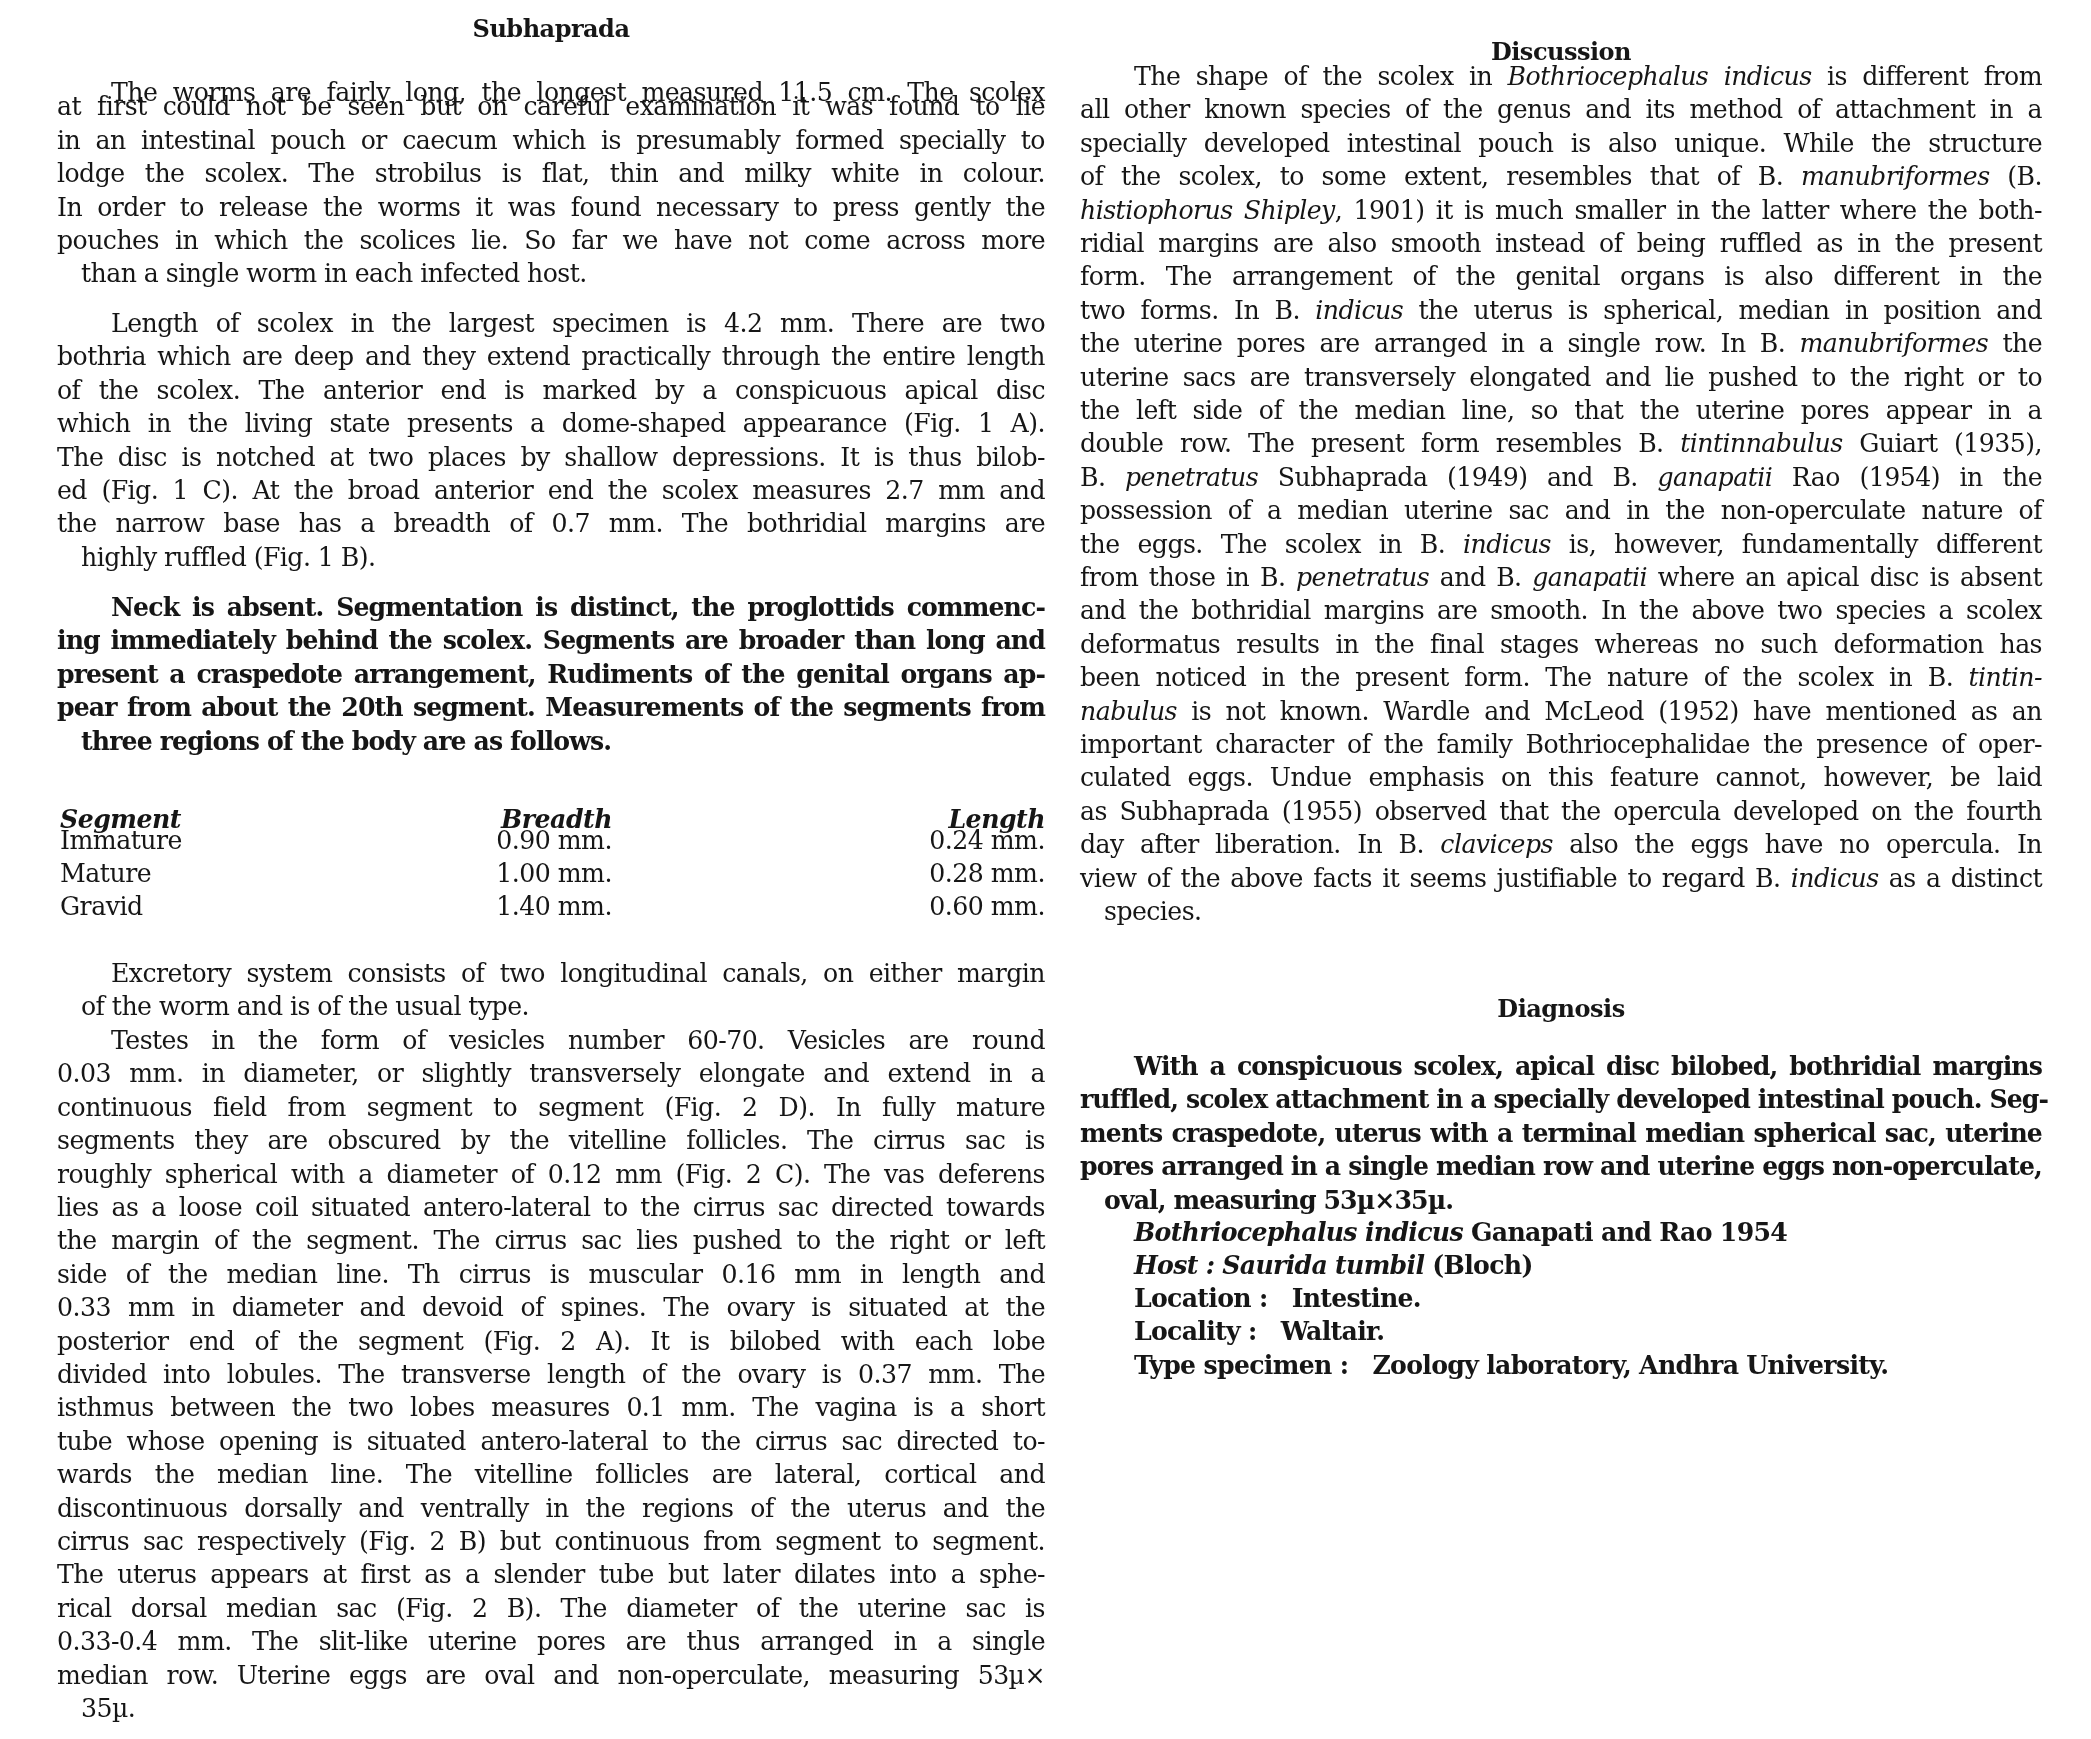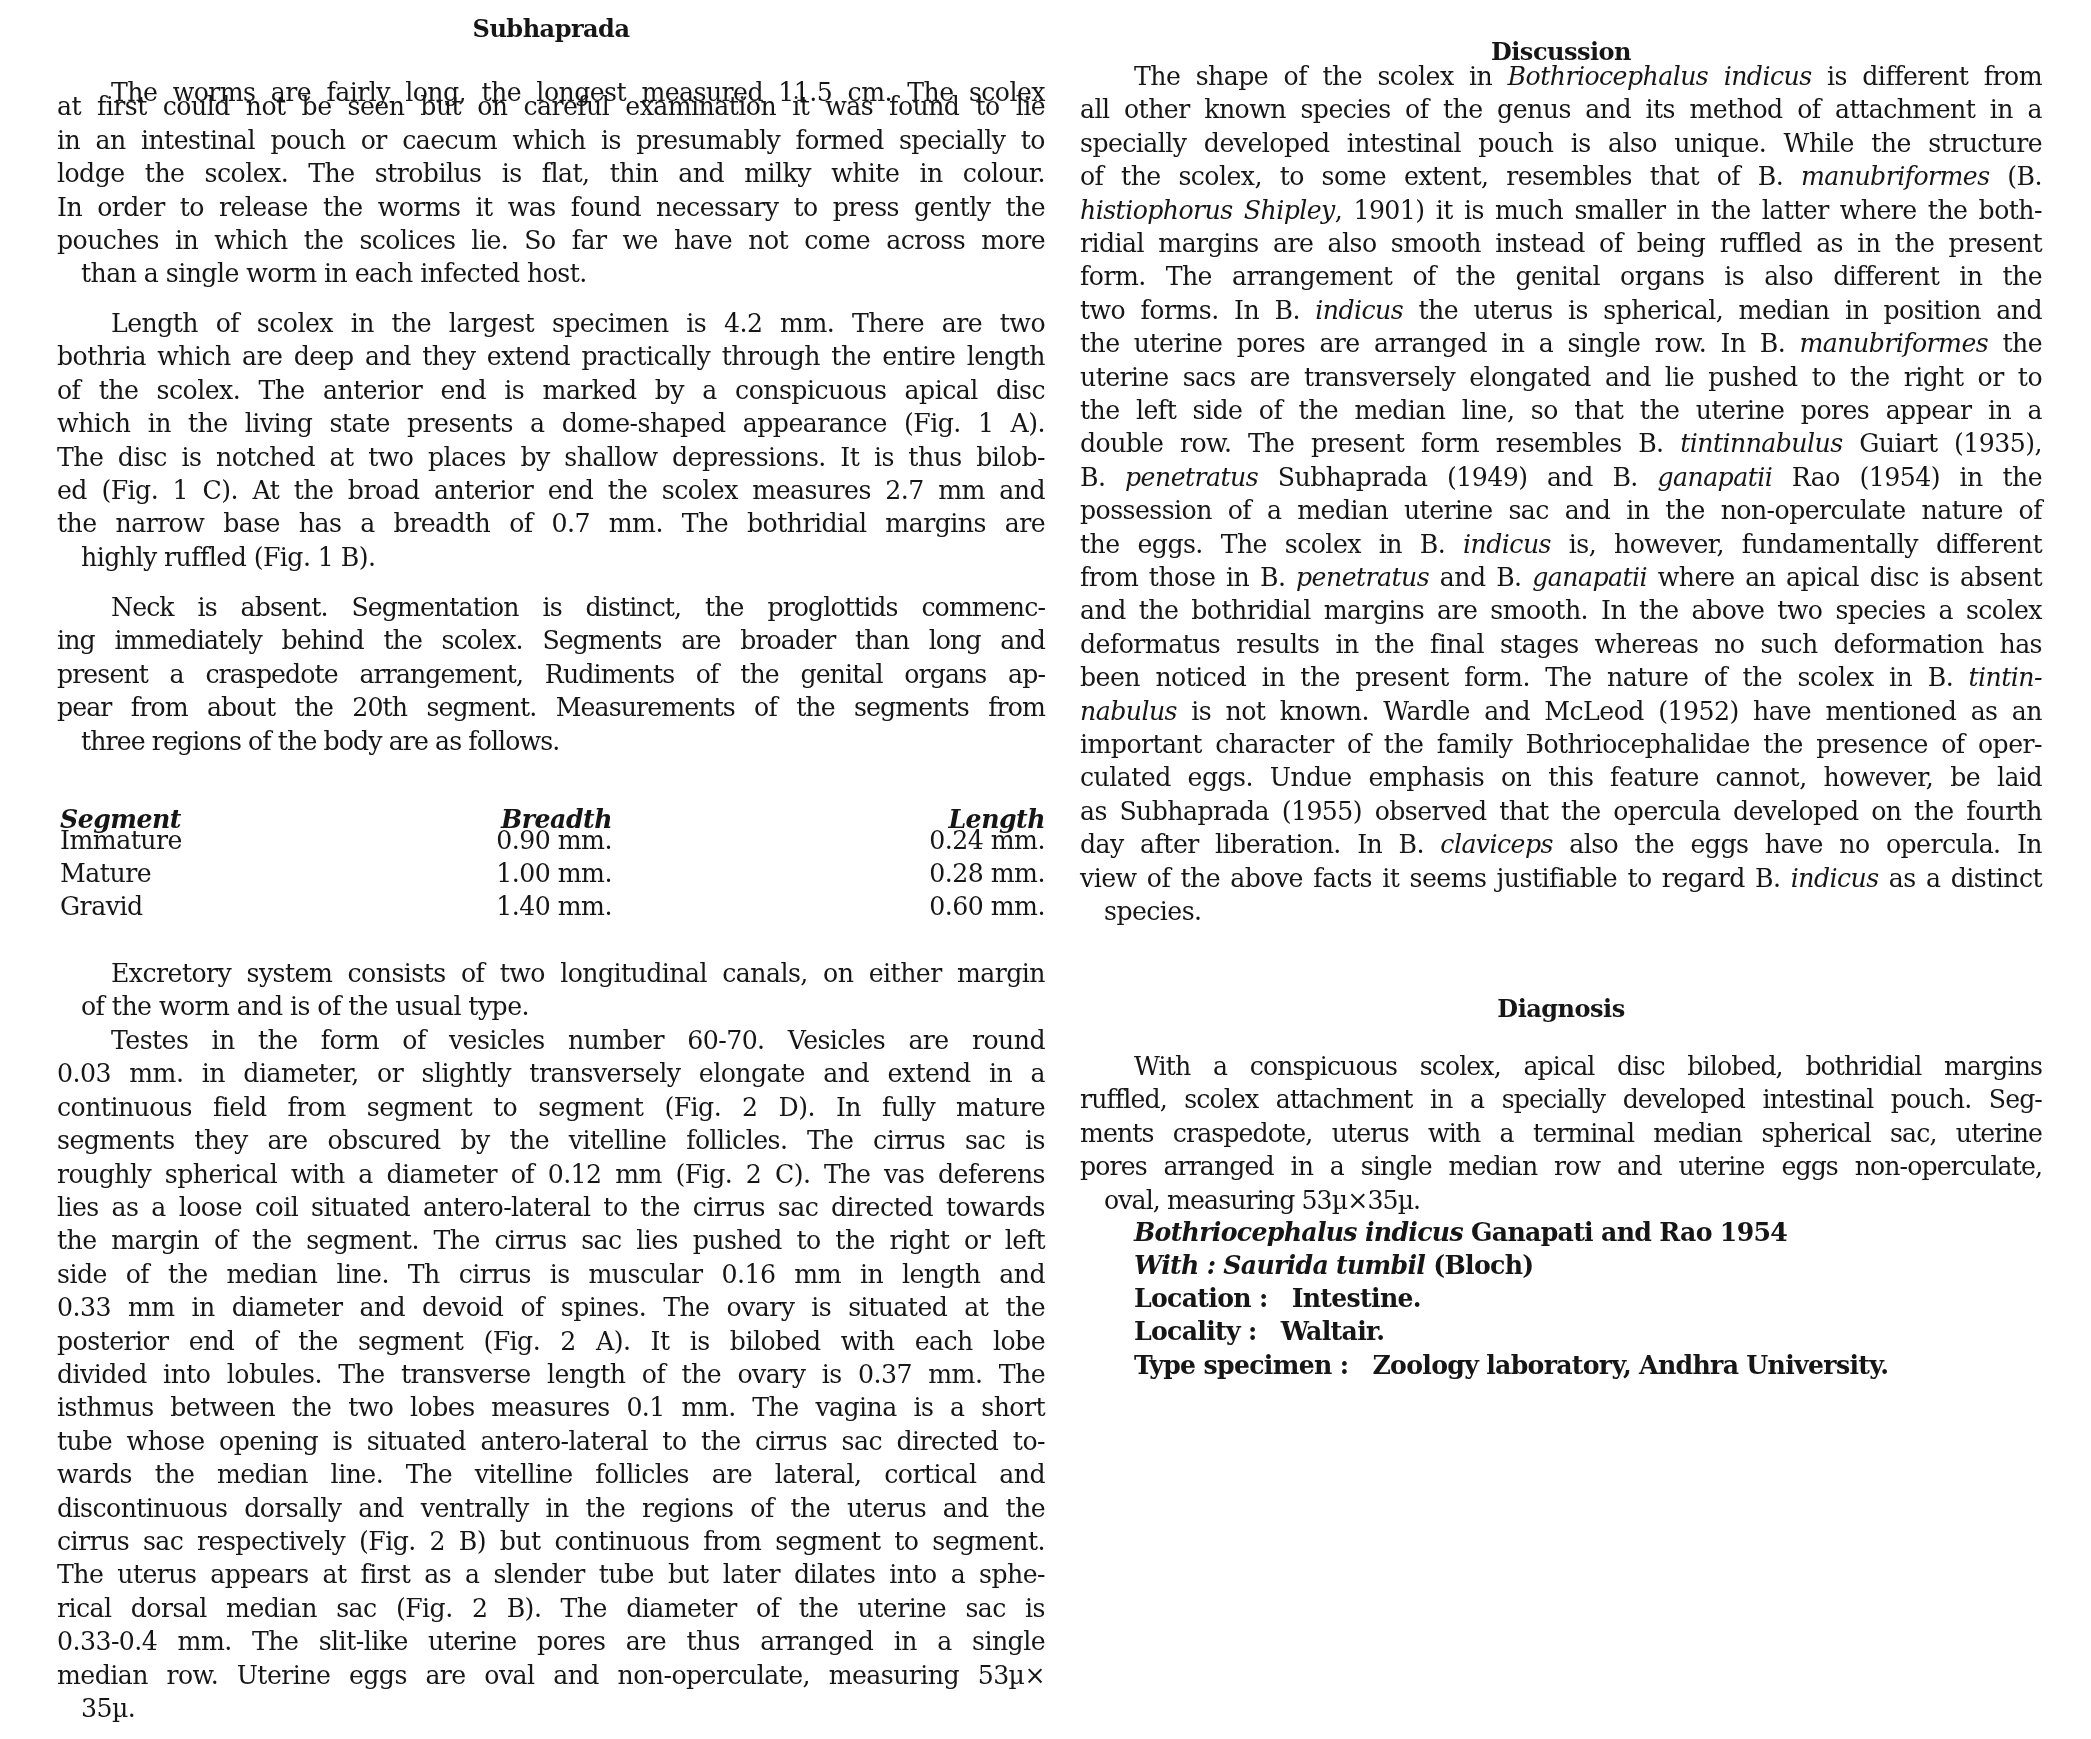--- a/index.html
+++ b/index.html
@@ -8,21 +8,21 @@
   .col { position: absolute; top: 0; }
   #left  { left: 57px;  width: 988px; }
   #right { left: 1080px; width: 962px; }
   .heading { position: absolute; left: 0; right: 0; text-align: center;
              font-weight: bold; font-size: 24px; letter-spacing: -0.5px; }
   .line { position: absolute; left: 0; right: 0; height: 33px; line-height: 33px;
           font-size: 25.2px; white-space: nowrap; text-align: justify; text-align-last: justify;
           letter-spacing: -0.55px; }
   .line.last { text-align-last: left; margin-left: 24px; }
   .line.indent { left: 54px; }
-  .line.bold { font-weight: normal; letter-spacing: -0.9px; }
+  .line.bold { font-weight: bold; letter-spacing: -0.9px; }
   .line i { font-style: italic; }
   .tbl-row { position: absolute; left: 0; right: 0; height: 33px; line-height: 33px; font-size: 25.2px; letter-spacing: -0.5px; }
   .tbl-row span { position: absolute; top: 0; }
   .c1 { left: 3px; }
   .c2 { right: 433px; text-align: right; }
   .c3 { right: 0; text-align: right; }
   .tbl-head span { font-style: italic; font-weight: bold; }
   .meta { position: absolute; left: 54px; height: 33px; line-height: 33px; font-size: 25.2px; font-weight: bold; white-space: nowrap; letter-spacing: -0.7px; }
   .meta .lbl { display: inline-block; }
   .meta .gap { display: inline-block; width: 16px; }
@@ -148,21 +148,21 @@
       <div class="line bold" style="top: 1116.8px;">ments craspedote, uterus with a terminal median spherical sac, uterine</div>
       <div class="line bold" style="top: 1150.2px;">pores arranged in a single median row and uterine eggs non-operculate,</div>
       <div class="line last bold" style="top: 1183.6px;">oval, measuring 53µ×35µ.</div>
     </div>
 
   <div class="meta" style="top:1216px;">
     <i>Bothriocephalus indicus</i>
     <span>Ganapati and Rao 1954</span>
   </div>
   <div class="meta" style="top:1249px;">
-    <i class="lbl">With :</i>
+    <i class="lbl">Host :</i>
     <i>Saurida tumbil</i>
     <span>(Bloch)</span>
   </div>
   <div class="meta" style="top:1282px;">
     <span class="lbl">Location :</span><span class="gap"></span>
     <span>Intestine.</span>
   </div>
   <div class="meta" style="top:1315px;">
     <span class="lbl">Locality :</span><span class="gap"></span>
     <span>Waltair.</span>

